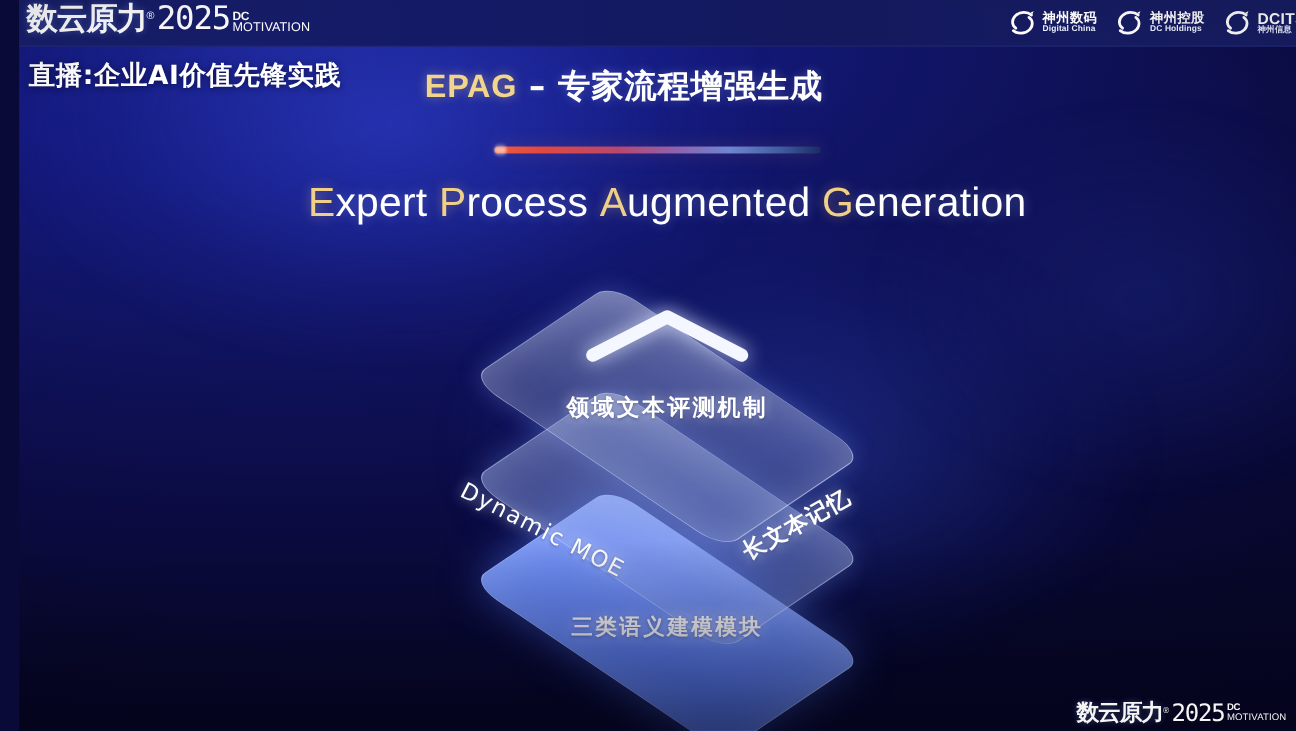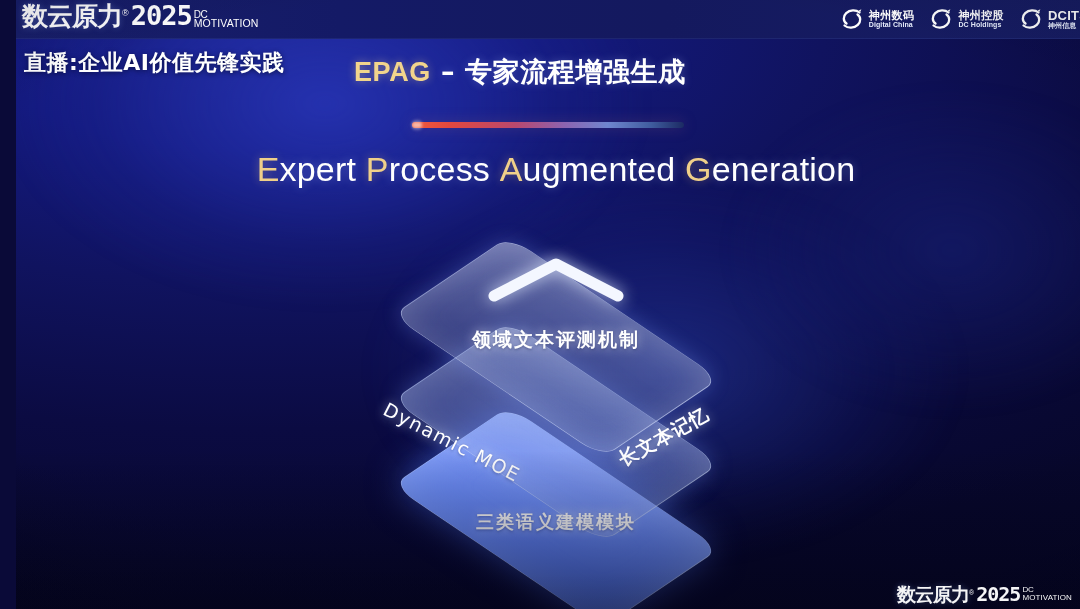--- a/index.html
+++ b/index.html
@@ -52,25 +52,25 @@
     color:#ffffff;
   }
   .brand-cn {
     font-size:26px; font-weight:bold; letter-spacing:-1px;
     line-height:26px;
     font-family:"DejaVu Sans","Liberation Sans",sans-serif;
     text-shadow:0 0 6px rgba(150,180,255,.35);
   }
   .brand-reg { font-size:9px; line-height:16px; margin:0 1px 8px -1px; }
   .brand-year {
-    font-size:27px; font-weight:bold; line-height:26px; letter-spacing:-1px;
+    font-size:27px; font-weight:normal; line-height:26px; letter-spacing:-1px;
     font-family:"DejaVu Sans Mono","Liberation Mono",monospace;
   }
   .brand-tag { margin-left:1px; line-height:8px; padding-bottom:2px; }
-  .brand-tag .dc { display:block; font-size:10px; font-weight:normal; letter-spacing:-.3px; }
+  .brand-tag .dc { display:block; font-size:10px; font-weight:bold; letter-spacing:-.3px; }
   .brand-tag .mv { display:block; font-size:10.5px; font-weight:normal; letter-spacing:.1px; }
 
   .logos { position:absolute; right:8px; top:6px; display:flex; align-items:center; gap:14px; }
   .logo { display:flex; align-items:center; gap:4px; }
   .logo svg { display:block; }
   .logo-txt { color:#fff; line-height:1.02; }
   .logo-txt .l1 { font-size:11px; font-weight:bold; letter-spacing:.4px; display:block; }
   .logo-txt .l2 { font-size:7px; font-weight:bold; letter-spacing:.1px; display:block; color:#eaf0ff; }
   .logo-txt.en .l1 { font-size:13px; letter-spacing:.2px; }
 

